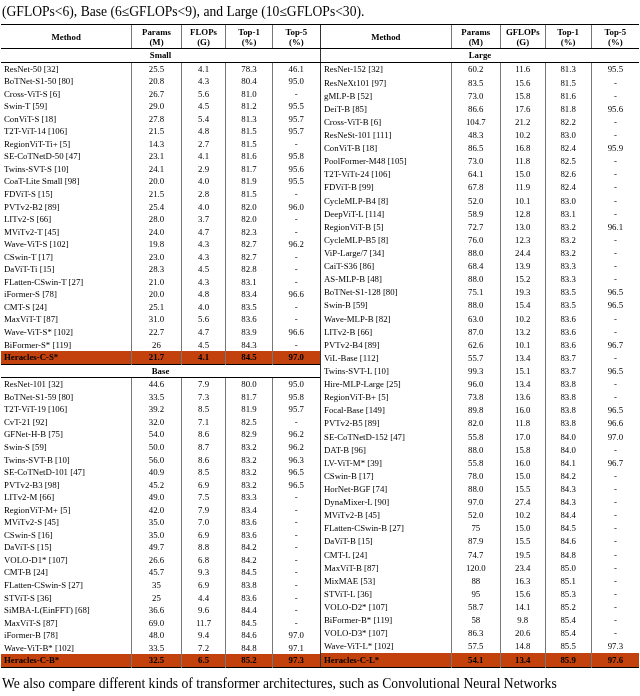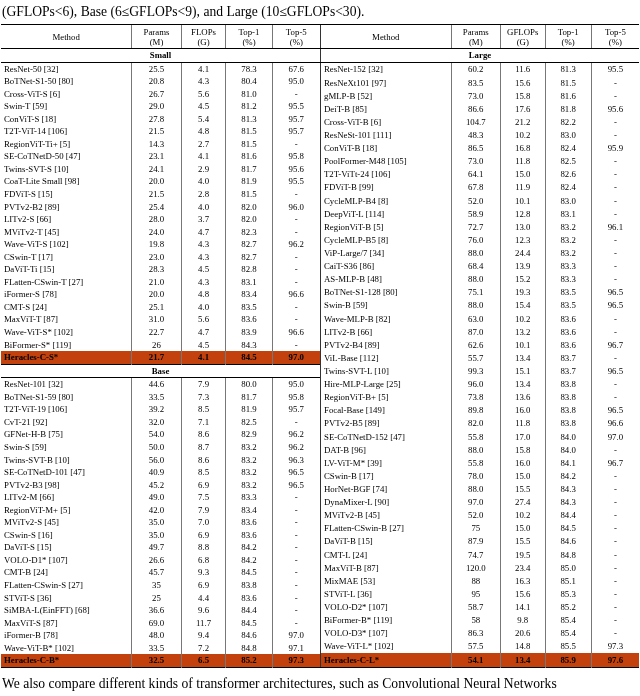--- a/index.html
+++ b/index.html
@@ -40,21 +40,21 @@
     overflow: hidden;
     white-space: nowrap;
     border-left: 1px solid #777;
   }
   th:first-child, td:first-child { border-left: none; }
   thead th {
     border-top: 1.4px solid #000;
     border-bottom: 1px solid #000;
     height: 24px;
     vertical-align: middle;
-    font-weight: normal;
+    font-weight: bold;
     line-height: 10px;
   }
   tbody td {
     height: 12.55px;
     line-height: 12.55px;
   }
   td.method {
     text-align: left;
     padding-left: 3px;
   }
@@ -109,21 +109,21 @@
       </thead>
       <tbody>
         <tr class="section">
           <td colspan="5">Small</td>
         </tr>
         <tr>
           <td class="method">ResNet-50 [32]</td>
           <td>25.5</td>
           <td>4.1</td>
           <td>78.3</td>
-          <td>67.6</td>
+          <td>46.1</td>
         </tr>
         <tr>
           <td class="method">BoTNet-S1-50 [80]</td>
           <td>20.8</td>
           <td>4.3</td>
           <td>80.4</td>
           <td>95.0</td>
         </tr>
         <tr>
           <td class="method">Cross-ViT-S [6]</td>

